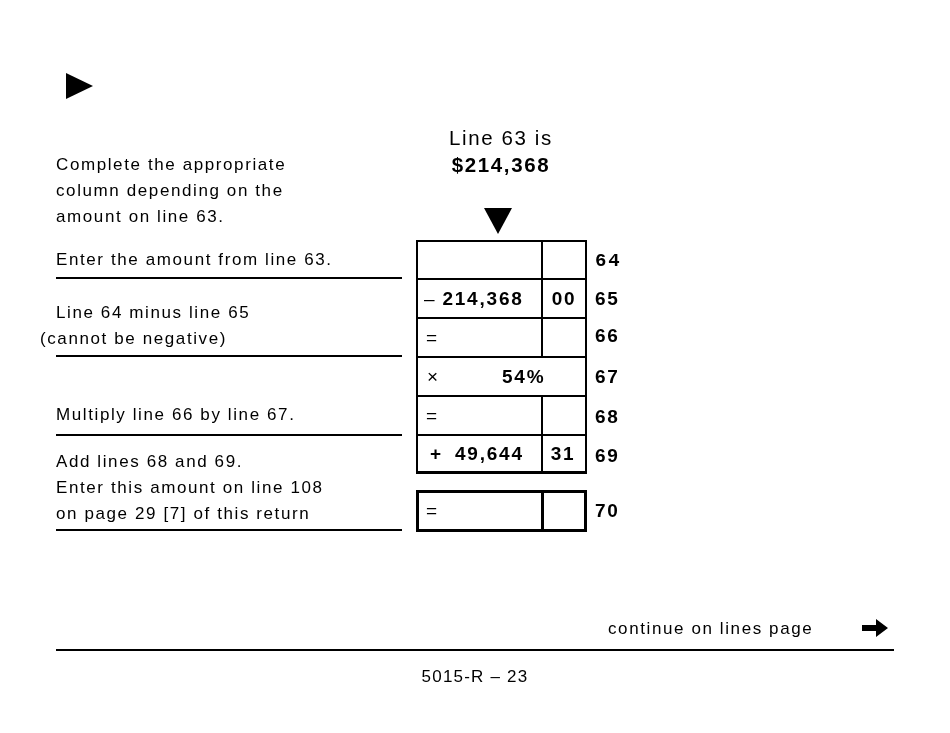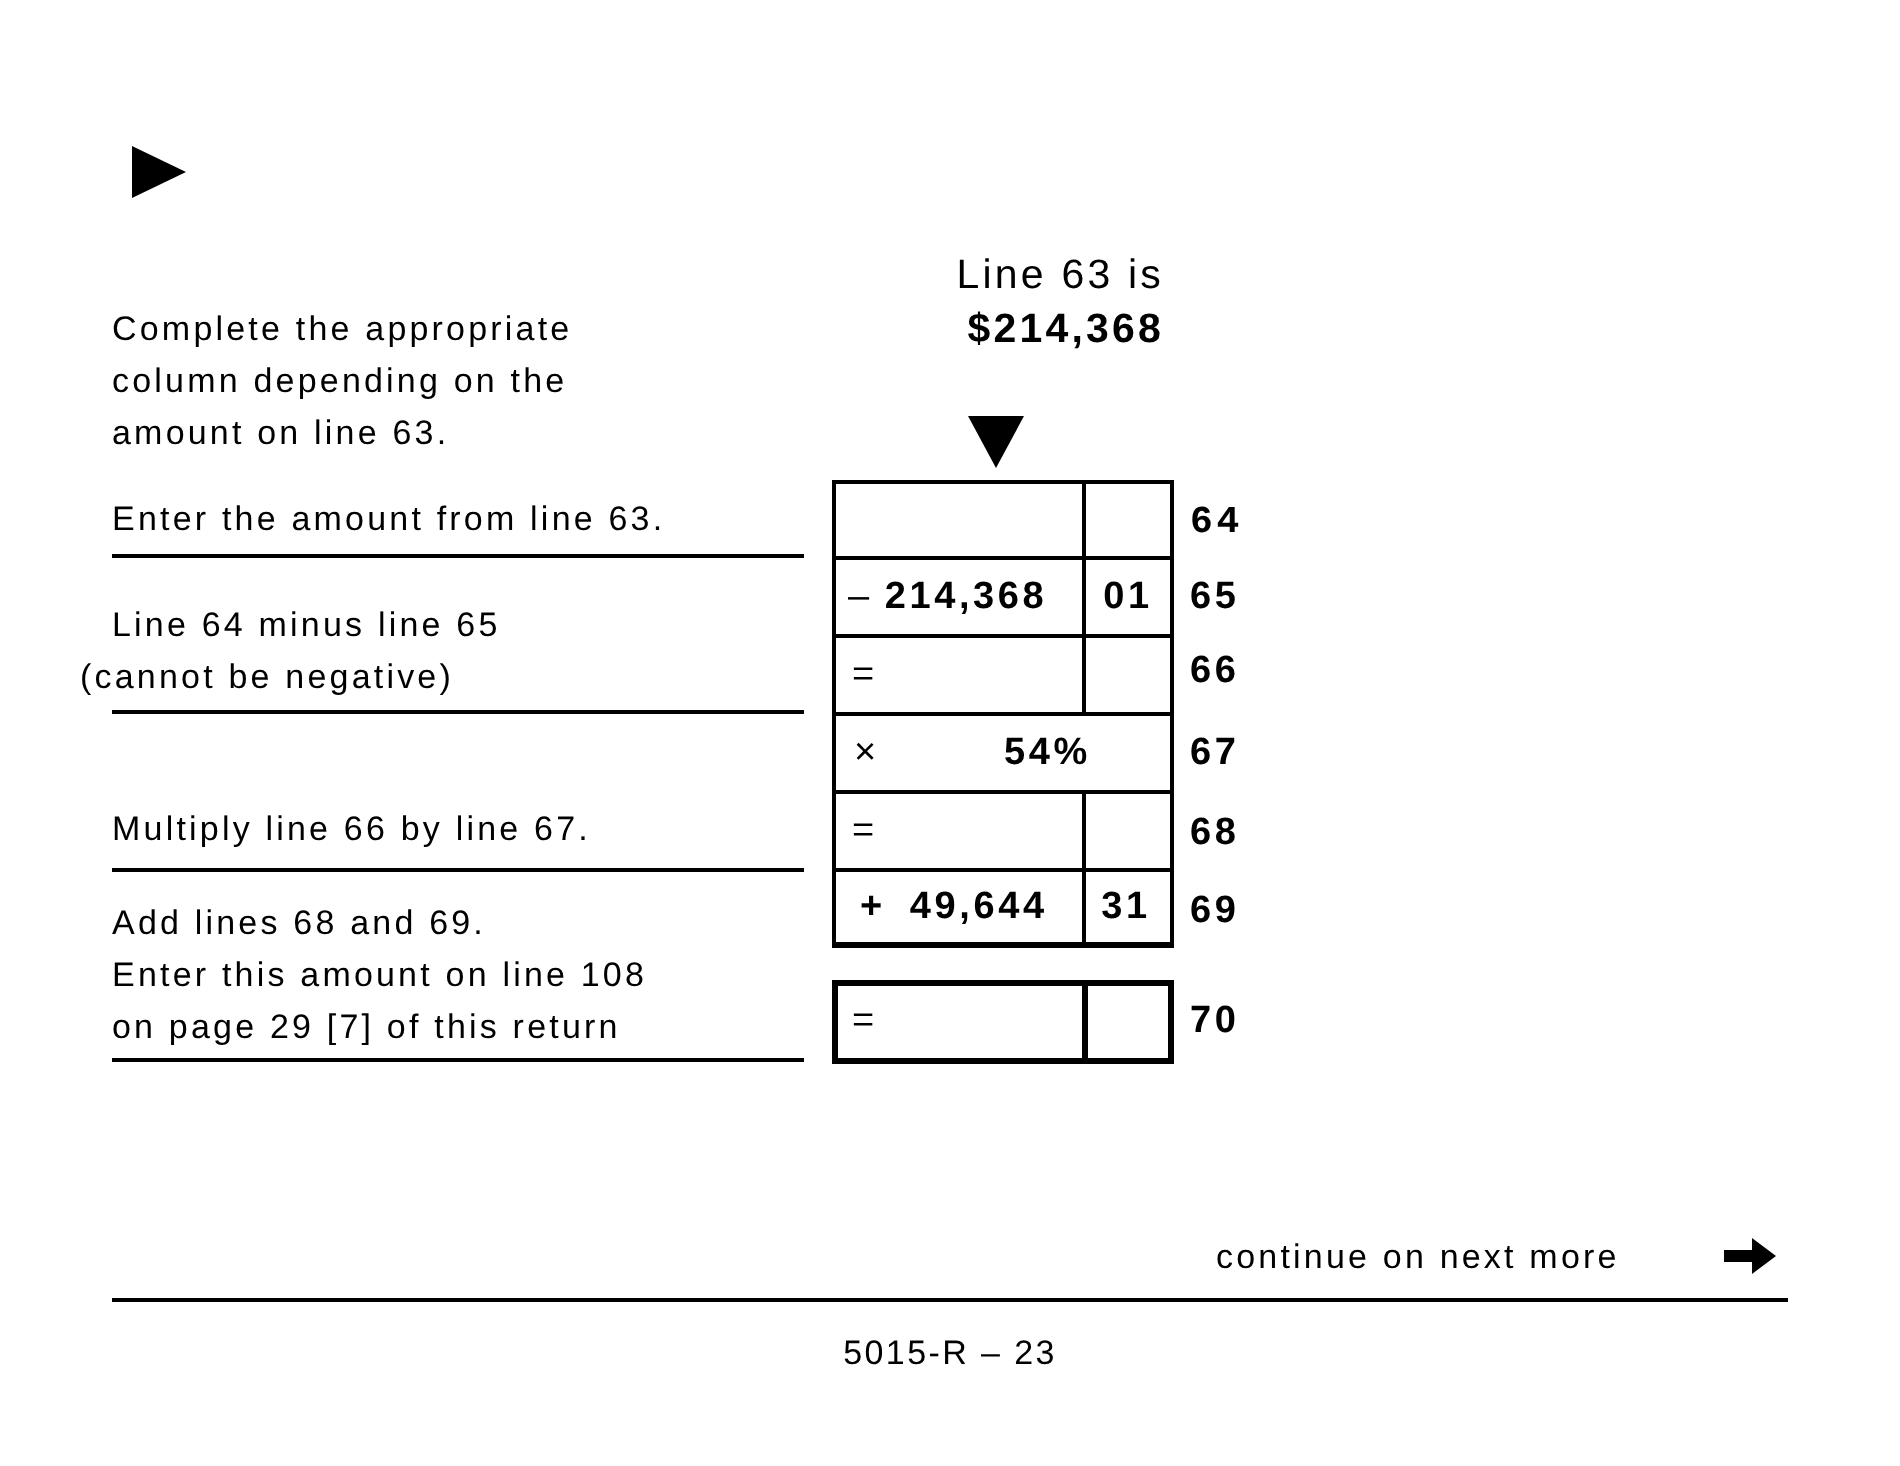--- a/index.html
+++ b/index.html
@@ -14,21 +14,21 @@
             border-left: 27px solid #000; }
     .down { position: absolute; left: 484px; top: 208px; width: 0; height: 0;
             border-left: 14px solid transparent; border-right: 14px solid transparent;
             border-top: 26px solid #000; }
     .box { position: absolute; border: 2px solid #000; box-sizing: border-box; }
     .cell { position: absolute; box-sizing: border-box; font-size: 19px; font-weight: bold;
             letter-spacing: 1.8px; display: flex; align-items: center; }
     .vdiv { position: absolute; width: 2px; background: #000; }
     .hdiv { position: absolute; height: 2px; background: #000; }
     .lineno { position: absolute; left: 595px; font-size: 19px; font-weight: bold; letter-spacing: 1.8px; }
-    .header-col { position: absolute; left: 420px; top: 124px; width: 162px; text-align: right;
+    .header-col { position: absolute; left: 420px; top: 124px; width: 162px; text-align: center;
                   font-size: 20.5px; letter-spacing: 1.6px; line-height: 27px; }
   </style>
 </head>
 <body>
 
 <div class="play"></div>
 
 <div class="abs txt" style="left:56px; top:152px;">Complete the appropriate</div>
 <div class="abs txt" style="left:56px; top:178px;">column depending on the</div>
 <div class="abs txt" style="left:56px; top:204px;">amount on line 63.</div>
@@ -66,21 +66,21 @@
 <div class="vdiv" style="left:541px; top:395px; height:78px;"></div>
 
 <div class="cell" style="left:418px; top:242px; width:123px; height:36px;"></div>
 <div class="cell" style="left:543px; top:242px; width:42px; height:36px;"></div>
 <div class="lineno" style="top:250px;font-family:Liberation Mono, monospace;">64</div>
 
 <div class="cell" style="left:424px; top:280px; width:117px; height:37px;">
   <span style="font-weight:normal; margin-right:6px;">–</span>
   <span>214,368</span>
 </div>
-<div class="cell" style="left:543px; top:280px; width:42px; height:37px; justify-content:center;">01</div>
+<div class="cell" style="left:543px; top:280px; width:42px; height:37px; justify-content:center;">00</div>
 <div class="lineno" style="top:288px;text-align:center;">65</div>
 
 <div class="cell" style="left:426px; top:319px; width:115px; height:37px; font-weight:normal;">
   <span>=</span>
 </div>
 <div class="cell" style="left:543px; top:319px; width:42px; height:37px;"></div>
 <div class="lineno" style="top:325px;">66</div>
 
 <div class="cell" style="left:427px; top:358px; width:158px; height:37px;">
   <span style="font-weight:normal; width:75px; display:inline-block;">×</span>
@@ -103,20 +103,20 @@
 
 <div class="box" style="left:416px; top:490px; width:171px; height:42px; border-width:3px;"></div>
 <div class="vdiv" style="left:541px; top:490px; height:42px; width:3px;"></div>
 <div class="cell" style="left:426px; top:493px; width:115px; height:36px; font-weight:normal;">
   <span>=</span>
 </div>
 <div class="cell" style="left:544px; top:493px; width:40px; height:36px;"></div>
 <div class="lineno" style="top:500px;">70</div>
 
 <div class="abs txt" style="left:608px; top:616px;">
-  <span>continue on next more</span>
+  <span>continue on lines page</span>
 </div>
 <svg class="abs" style="left:860px; top:616px;" width="30" height="24" viewBox="0 0 30 24">
   <path d="M2 9 H16 V3 L28 12 L16 21 V15 H2 Z" fill="#000"></path>
 </svg>
 <div class="rule" style="left:56px; top:649px; width:838px;"></div>
 
 <div class="abs" style="left:0; top:667px; width:950px; text-align:center; font-size:17px; letter-spacing:1.2px;">5015-R – 23</div>
 
 </body></html>

